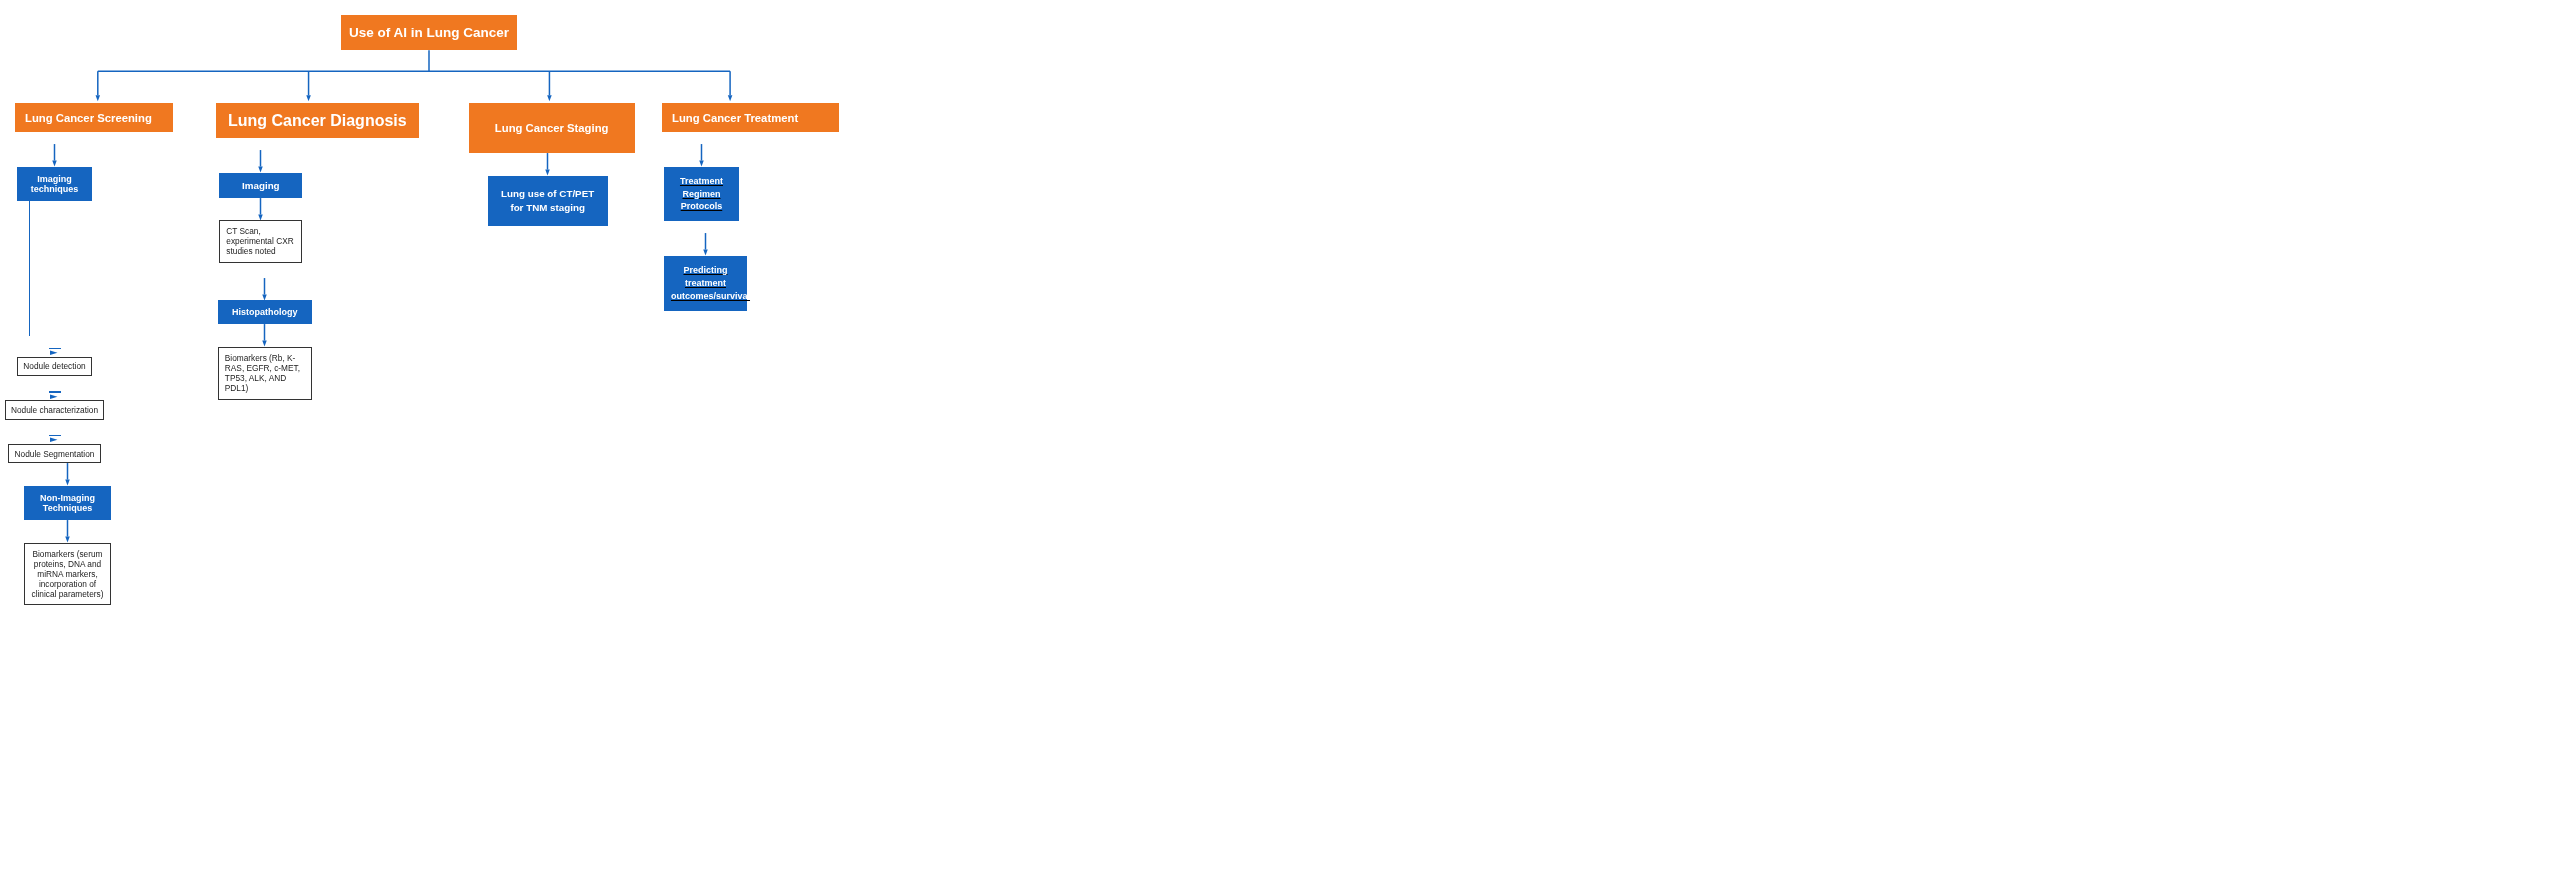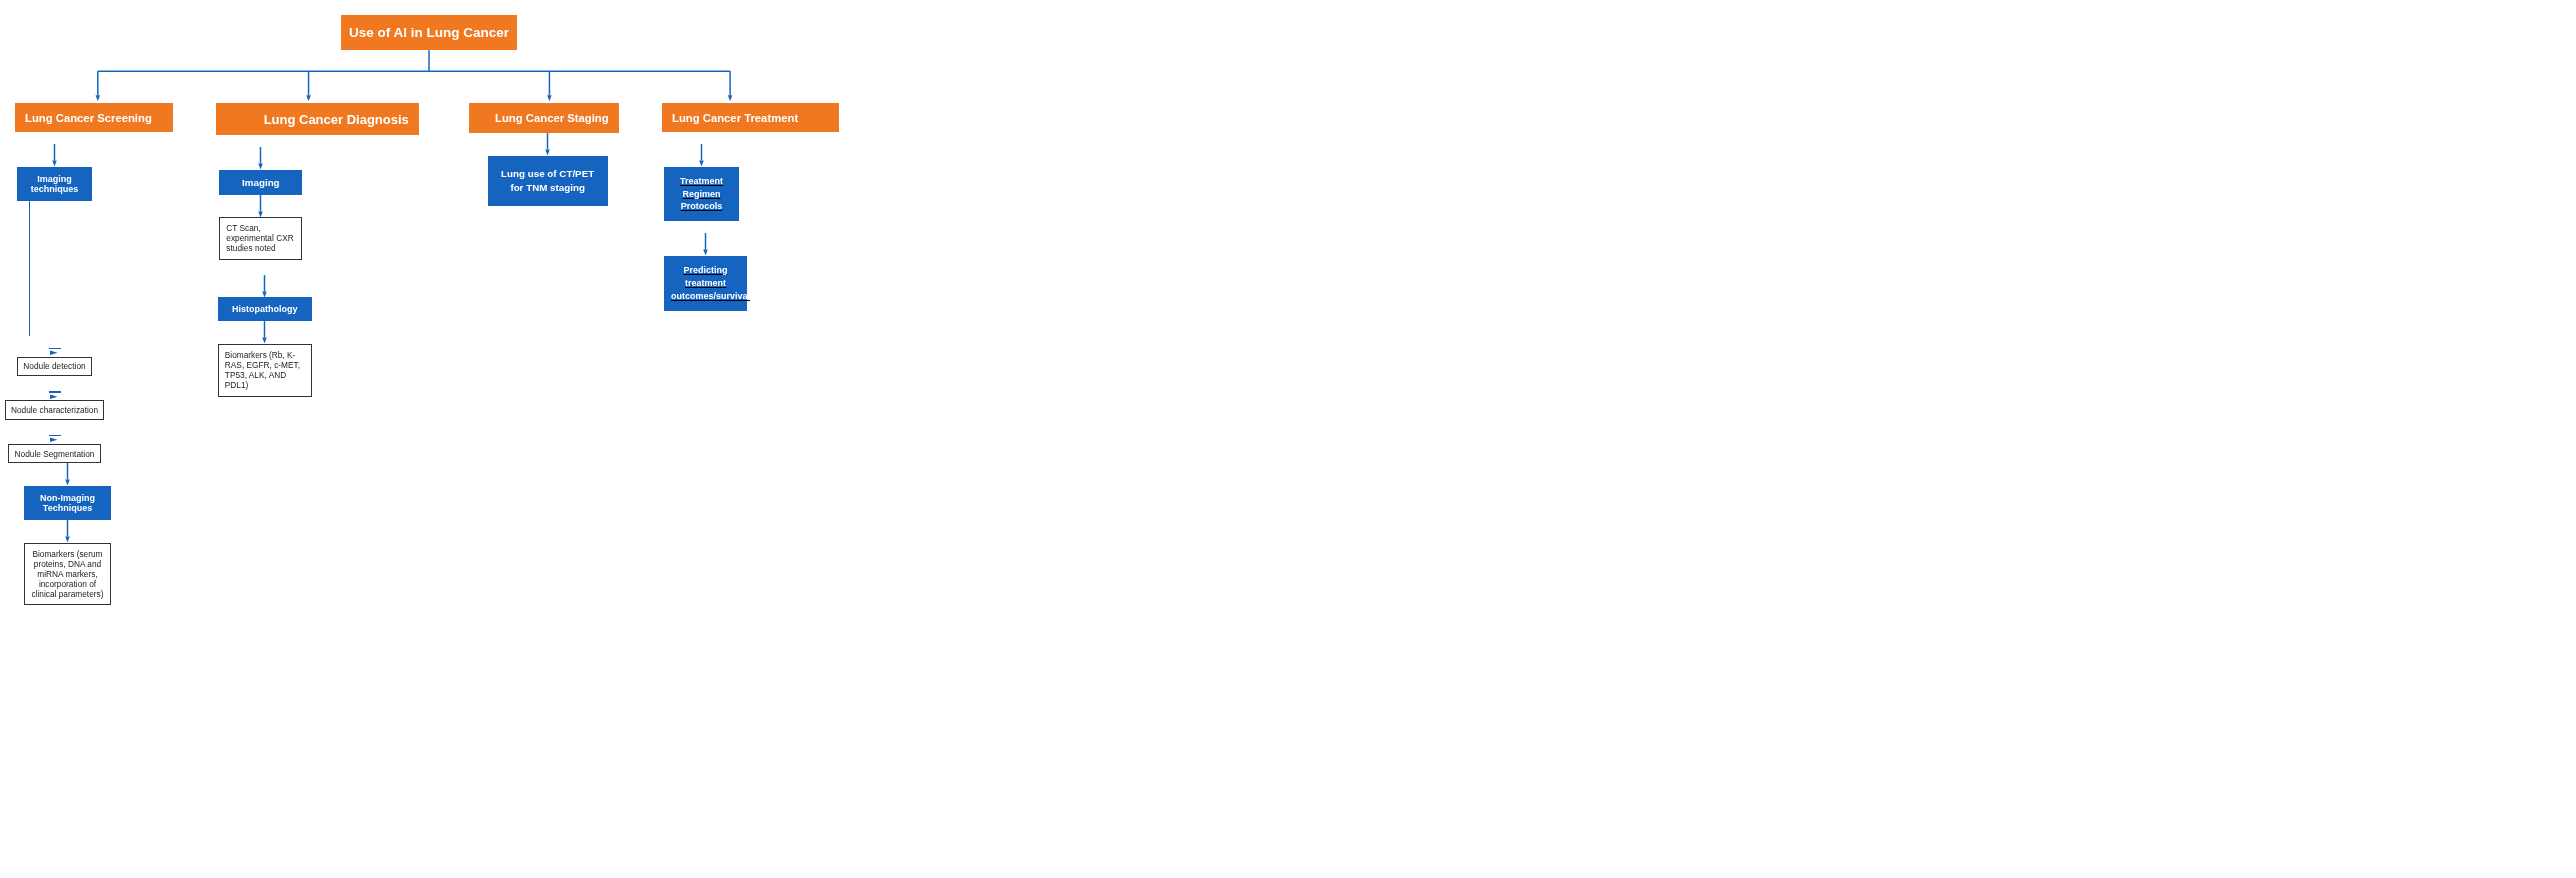--- a/index.html
+++ b/index.html
@@ -162,21 +162,21 @@
             <line x1="10" y1="0" x2="10" y2="22" stroke="#1565c0" stroke-width="2"></line>
             <polygon points="7,22 13,22 10,30" fill="#1565c0"></polygon>
           </svg>
           <div class="box-outline" style="font-size:8.3px; padding:5.3px 6px; width:87px;text-align:center;">Biomarkers (serum proteins, DNA and miRNA markers, incorporation of clinical parameters)</div>
         </div>
 
       </div>
     </div>
 
     <div class="column" style="width:218px; margin-left:15px;">
-      <div class="box-orange" style="font-size:13px; width:203px; text-align:right; padding:7.5px 9px;">Lung Cancer Diagnosis</div>
+      <div class="box-orange" style="font-size:16px; width:203px; text-align:center; padding:7.5px 9px;">Lung Cancer Diagnosis</div>
 
       <div class="flex-row mt16" style="gap:15px; align-items:flex-start;">
 
         <div class="flex-col align-center" style="width:90px;">
           <svg width="15" height="22.6" viewBox="0 0 20 30">
             <line x1="10" y1="0" x2="10" y2="22" stroke="#1565c0" stroke-width="2"></line>
             <polygon points="7,22 13,22 10,30" fill="#1565c0"></polygon>
           </svg>
           <div class="box-blue-dark" style="width:83px; font-size:9.8px; padding:6px 7.5px;">Imaging</div>
           <svg width="15" height="22.6" viewBox="0 0 20 30">
@@ -196,21 +196,21 @@
             <line x1="10" y1="0" x2="10" y2="22" stroke="#1565c0" stroke-width="2"></line>
             <polygon points="7,22 13,22 10,30" fill="#1565c0"></polygon>
           </svg>
           <div class="box-outline" style="font-size:8.3px; padding:5.3px 6px; width:94px;">Biomarkers (Rb, K-RAS, EGFR, c-MET, TP53, ALK, AND PDL1)</div>
         </div>
 
       </div>
     </div>
 
     <div class="column" style="width:166px; margin-left:15px;">
-      <div class="box-orange" style="font-size:11.3px; width:150px; text-align:right; padding:8px 9px;">Lung Cancer Staging</div>
+      <div class="box-orange" style="font-size:11.3px; width:166px; text-align:center; padding:18px 9px;">Lung Cancer Staging</div>
       <div class="flex-col align-center" style="width:158px;">
         <svg width="15" height="22.6" viewBox="0 0 20 30">
           <line x1="10" y1="0" x2="10" y2="22" stroke="#1565c0" stroke-width="2"></line>
           <polygon points="7,22 13,22 10,30" fill="#1565c0"></polygon>
         </svg>
         <div class="box-blue-dark" style="width:120px; font-size:9.8px; padding:10.5px 9px; line-height:1.4;">Lung use of CT/PET for TNM staging</div>
       </div>
     </div>
 
     <div class="column" style="width:181px; margin-left:7.5px;">

